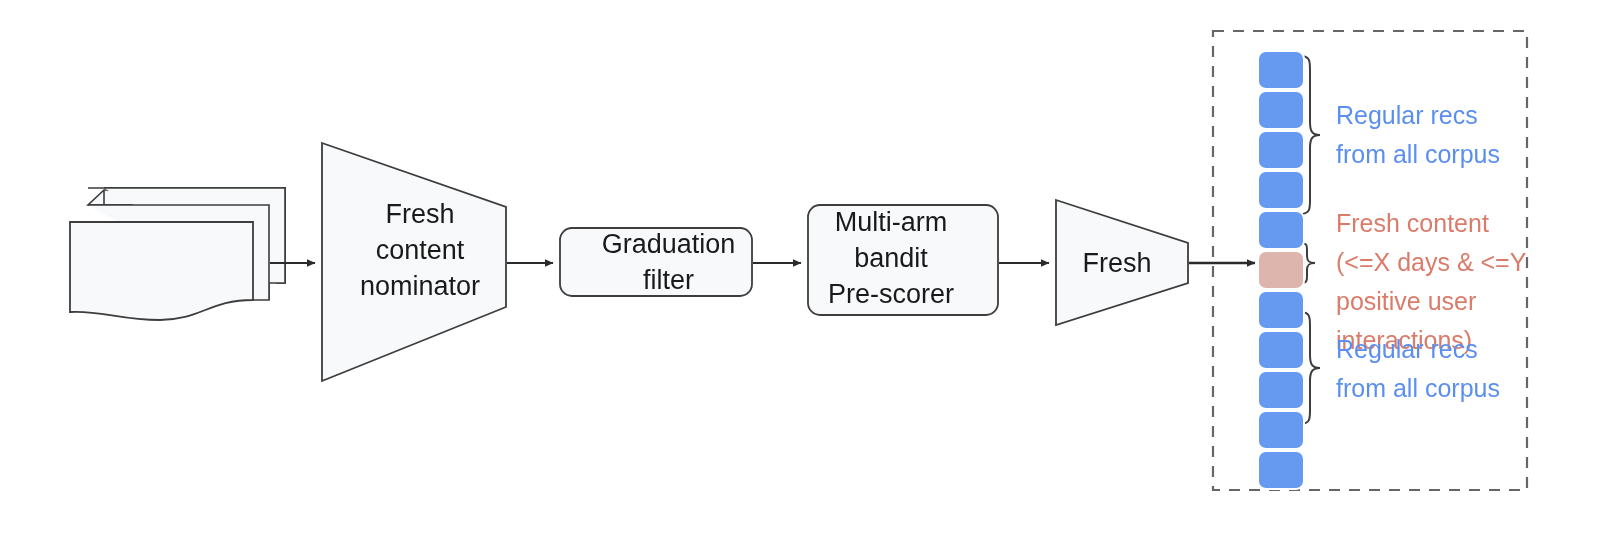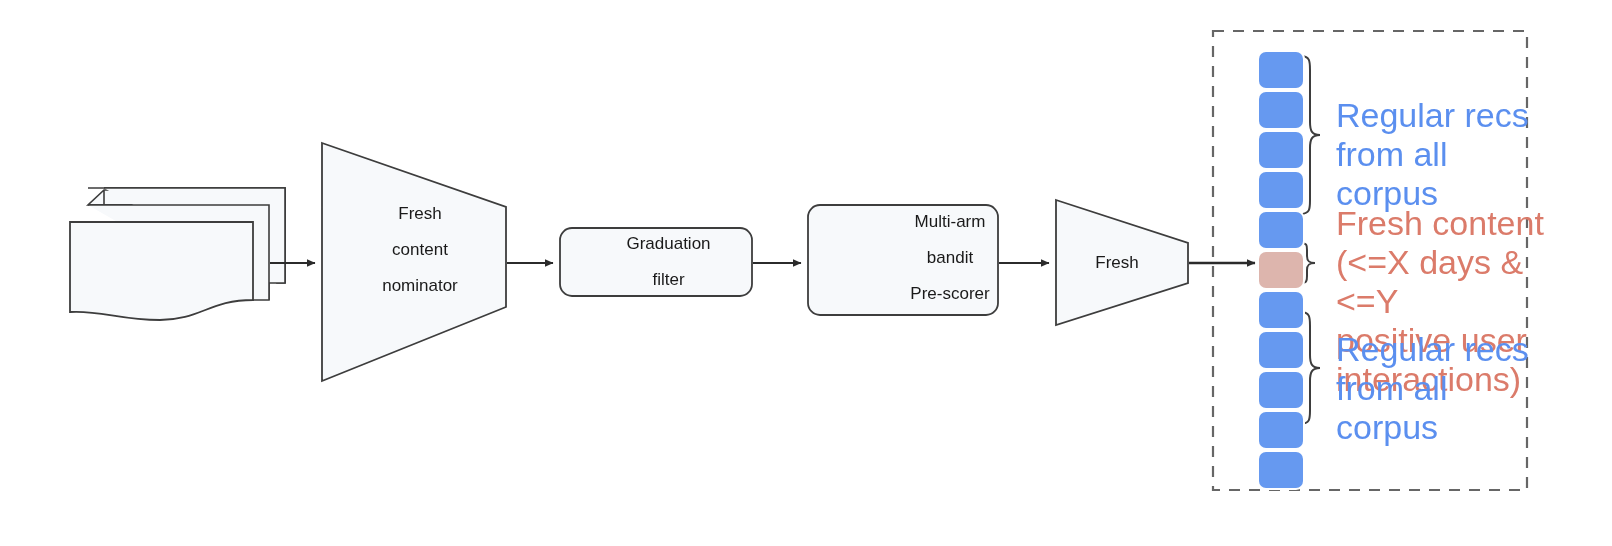--- a/index.html
+++ b/index.html
@@ -22,29 +22,29 @@
     left: 0;
     top: 0;
     width: 1612px;
     height: 546px;
   }
   .node-label {
     position: absolute;
     text-align: center;
     color: #1a1a1a;
     font-family: "Liberation Sans", sans-serif;
-    font-size: 17px;
+    font-size: 27px;
     line-height: 36px;
     white-space: pre-line;
     pointer-events: none;
   }
   .annot {
     position: absolute;
     font-family: "Liberation Sans", sans-serif;
-    font-size: 34px;
+    font-size: 25px;
     line-height: 39px;
     white-space: pre-line;
   }
   .annot-blue { color: #5b8fef; }
   .annot-red  { color: #db7b6a; margin-top: 30px; }
 </style>
 </head>
 <body>
 
 <div id="canvas">
@@ -111,21 +111,21 @@
   </svg>
 
 
   <div class="node-label" style="left:334px; top:196px; width:172px;">Fresh
 content
 nominator</div>
 
   <div class="node-label" style="left:560px; top:226px; width:217px;">Graduation
 filter</div>
 
-  <div class="node-label" style="left:855px; top:204px; width:190px;">Multi-arm
+  <div class="node-label" style="left:796px; top:204px; width:190px;">Multi-arm
 bandit
 Pre-scorer</div>
 
   <div class="node-label" style="left:1058px; top:245px; width:118px;">Fresh</div>
 
   <div style="position:absolute; left:1259px; top:52px; width:44px;">
     <div style="width:44px;height:36px;border-radius:7px;background:#6699f0;margin-bottom:4px;box-shadow:0 0 0 2px #ffffff;"></div>
     <div style="width:44px;height:36px;border-radius:7px;background:#6699f0;margin-bottom:4px;box-shadow:0 0 0 2px #ffffff;"></div>
     <div style="width:44px;height:36px;border-radius:7px;background:#6699f0;margin-bottom:4px;box-shadow:0 0 0 2px #ffffff;"></div>
     <div style="width:44px;height:36px;border-radius:7px;background:#6699f0;margin-bottom:4px;box-shadow:0 0 0 2px #ffffff;"></div>

